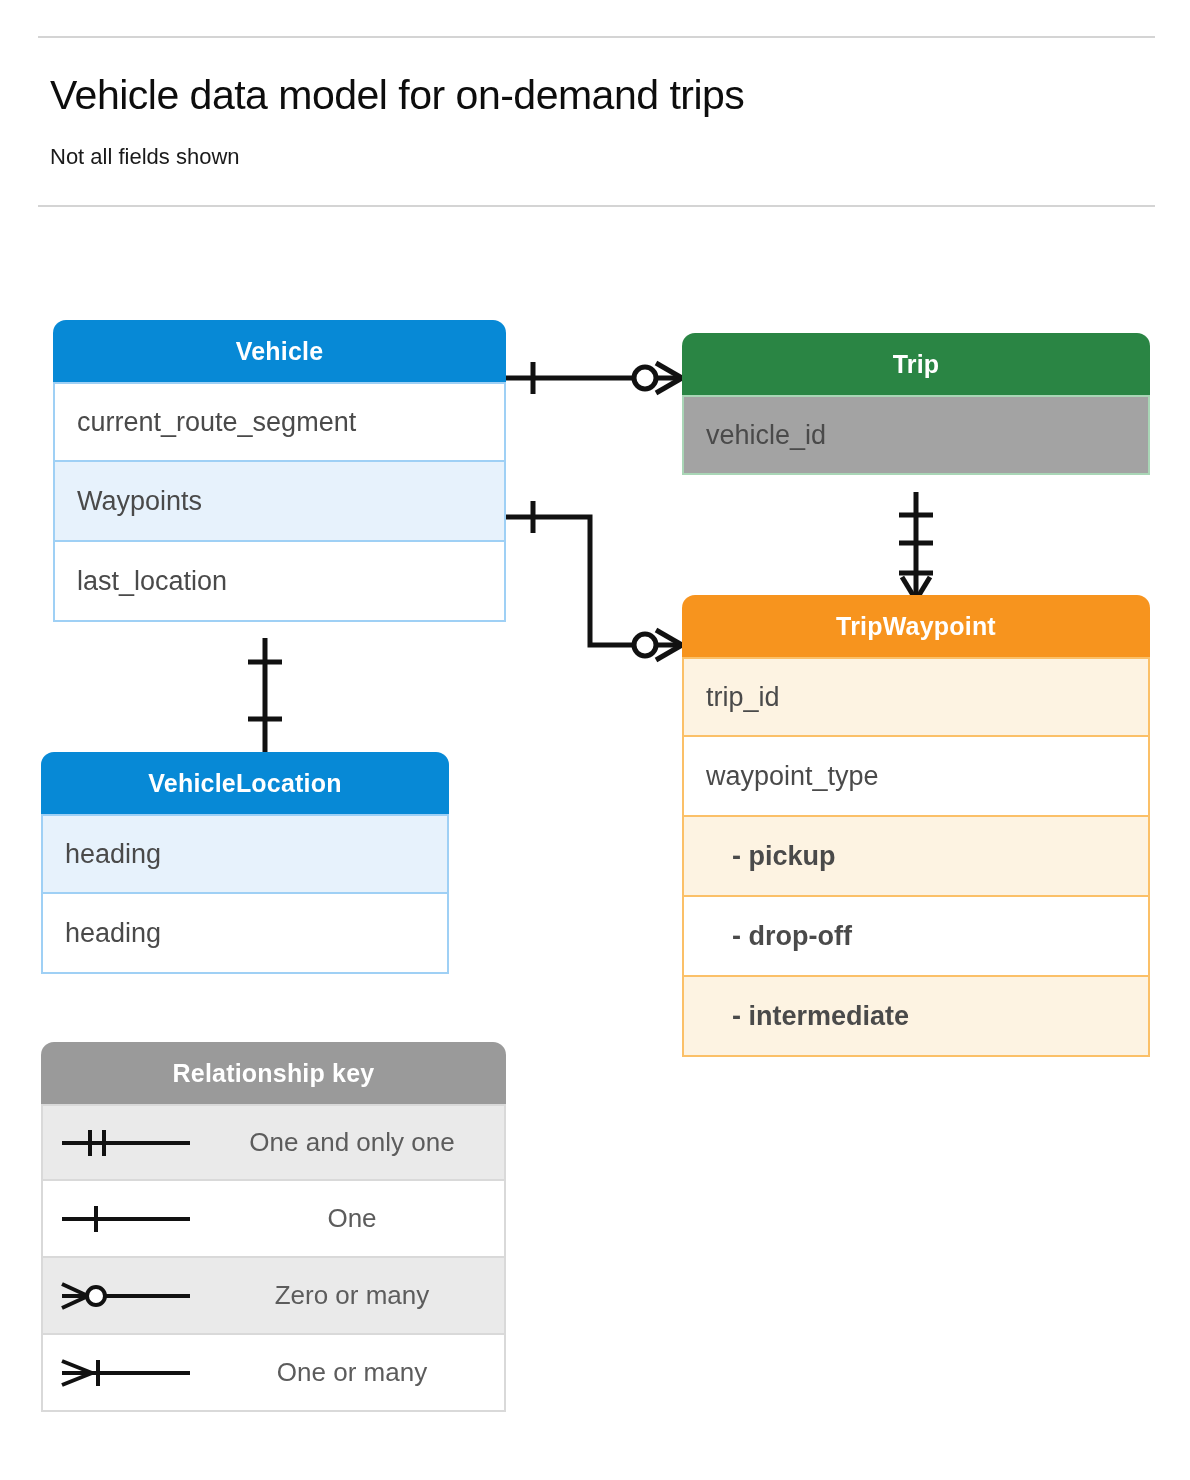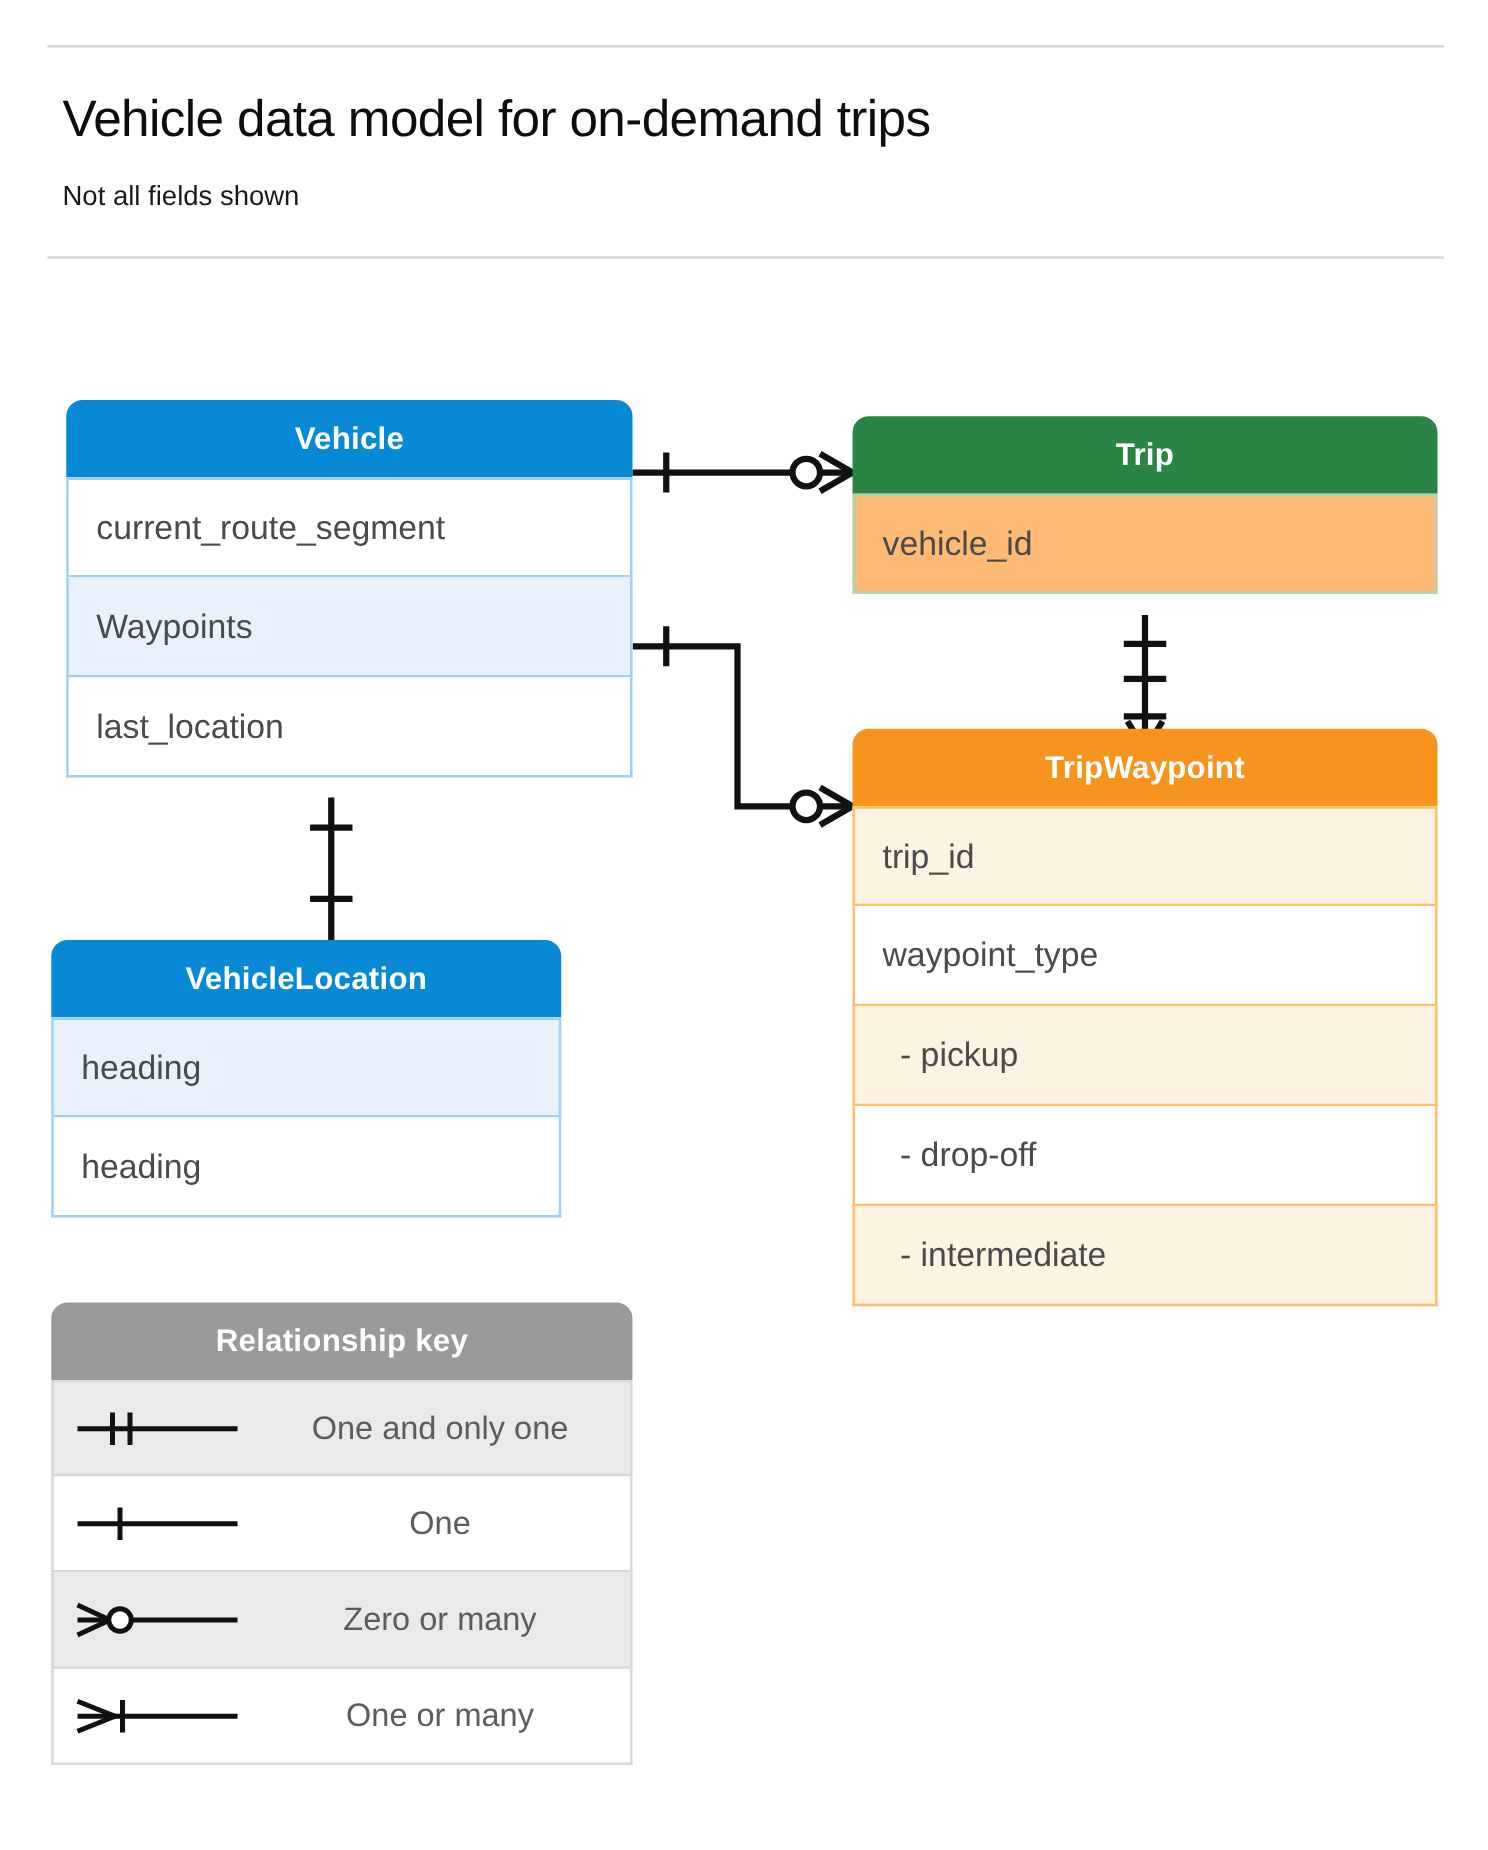--- a/index.html
+++ b/index.html
@@ -61,31 +61,31 @@
     display: flex;
     align-items: center;
     padding-left: 22px;
     font-size: 27px;
     color: #4a4a4a;
     border-left: 2px solid;
     border-right: 2px solid;
     border-bottom: 2px solid;
   }
   .entity-row.first { border-top: 2px solid; }
-  .entity-row.indent { padding-left: 36px; }
+  .entity-row.indent { padding-left: 48px; font-weight: bold; }
 
   
   .scheme-blue .entity-header { background: #0789d6; }
   .scheme-blue .entity-row    { border-color: #9fd0f5; background: #ffffff; }
   .scheme-blue .entity-row.hi { background: #e7f2fc; }
 
   
   .scheme-green .entity-header { background: #2a8544; }
   .scheme-green .entity-row    { border-color: #a9d6b6; background: #ffffff; }
-  .scheme-green .entity-row.hi { background: #fdba74; }
+  .scheme-green .entity-row.hi { background: #a3a3a3; }
 
   
   .scheme-orange .entity-header { background: #f7941e; }
   .scheme-orange .entity-row    { border-color: #fbc068; background: #ffffff; }
   .scheme-orange .entity-row.hi { background: #fdf3e2; }
 
   
   .scheme-gray .entity-header { background: #9a9a9a; }
 
   
@@ -170,21 +170,21 @@
   <div class="entity-header">VehicleLocation</div>
   <div class="entity-row first hi">heading</div>
   <div class="entity-row">heading</div>
 </div>
 
 <div class="entity scheme-green" style="left:682px; top:333px; width:468px;">
   <div class="entity-header">Trip</div>
   <div class="entity-row first hi">vehicle_id</div>
 </div>
 
-<div class="entity scheme-orange" style="left:682px; top:583px; width:468px;">
+<div class="entity scheme-orange" style="left:682px; top:595px; width:468px;">
   <div class="entity-header">TripWaypoint</div>
   <div class="entity-row first hi">trip_id</div>
   <div class="entity-row">waypoint_type</div>
   <div class="entity-row hi indent">- pickup</div>
   <div class="entity-row indent">- drop-off</div>
   <div class="entity-row hi indent">- intermediate</div>
 </div>
 
 <div class="entity scheme-gray" style="left:41px; top:1042px; width:465px;">
   <div class="entity-header">Relationship key</div>

